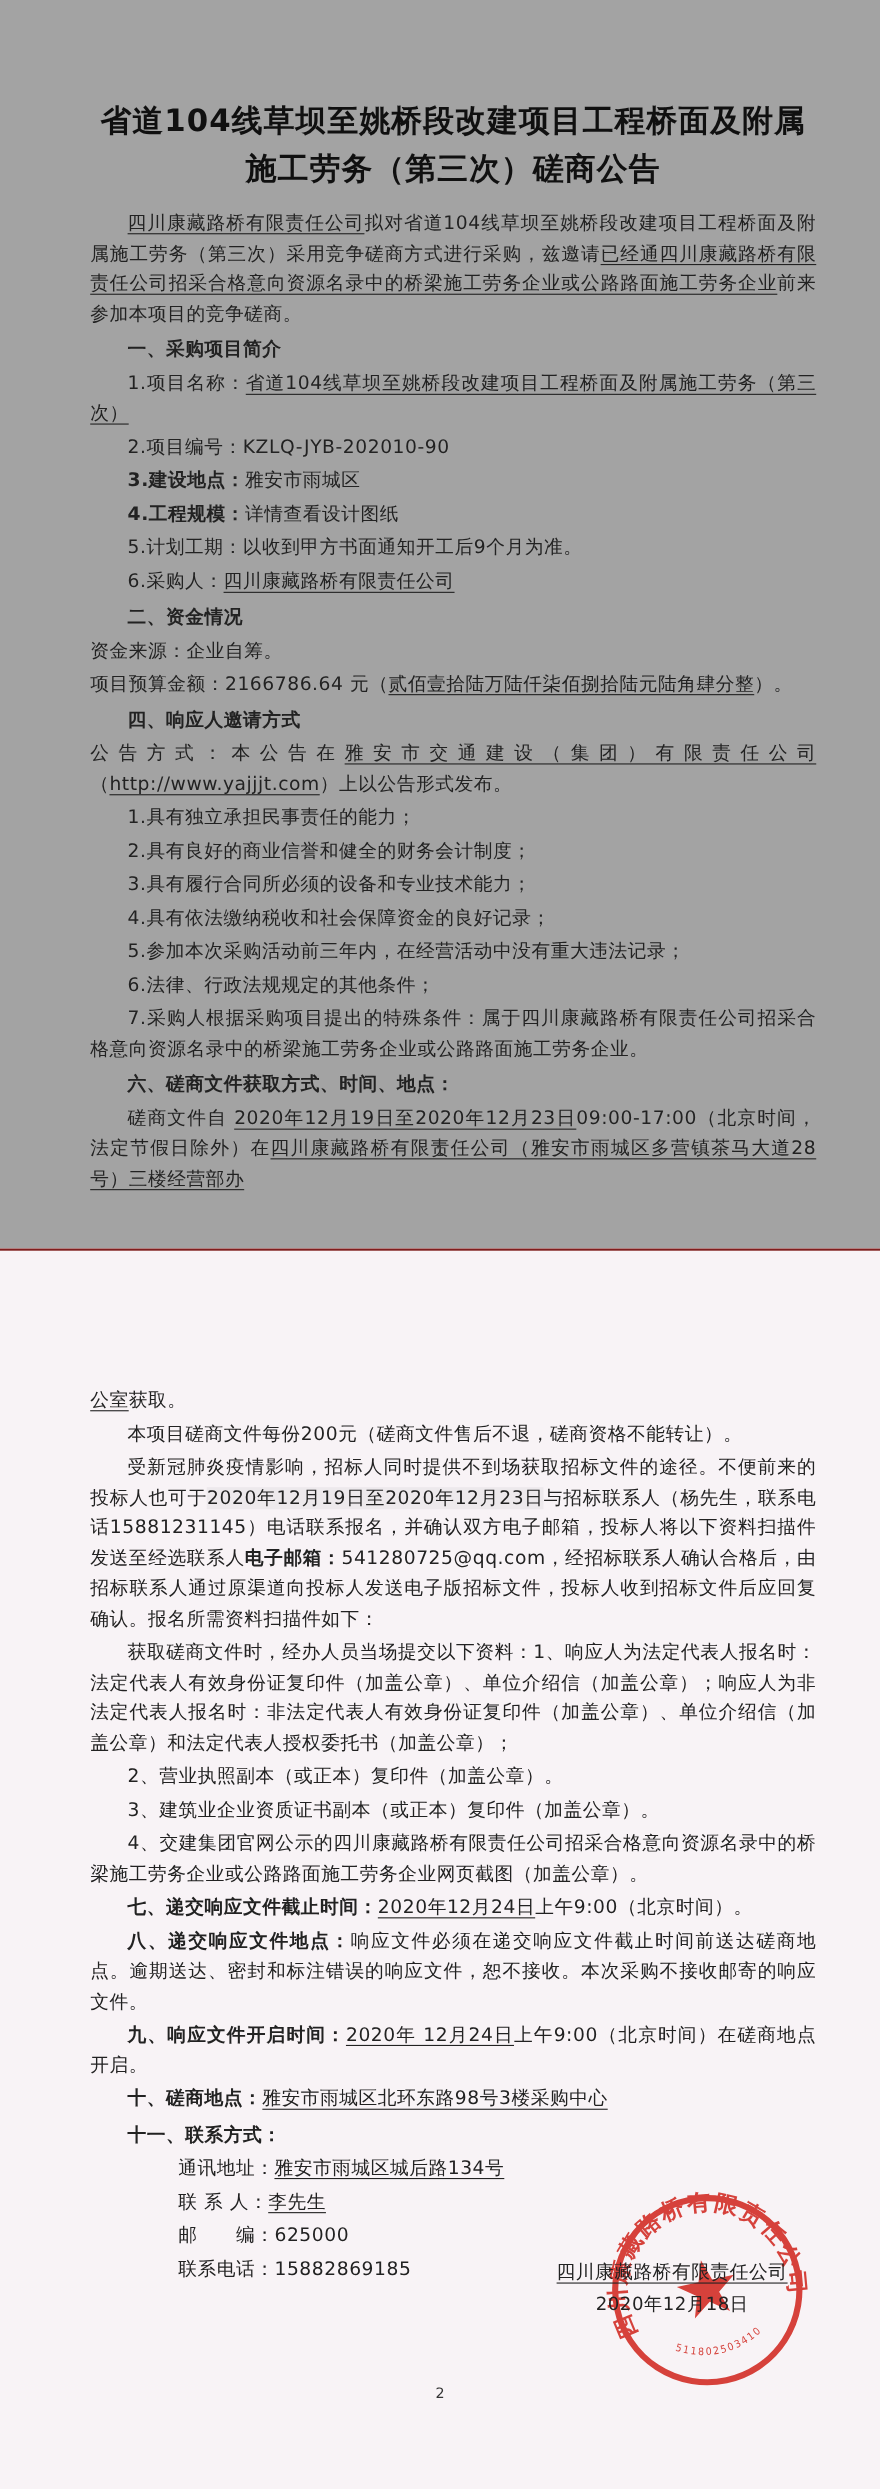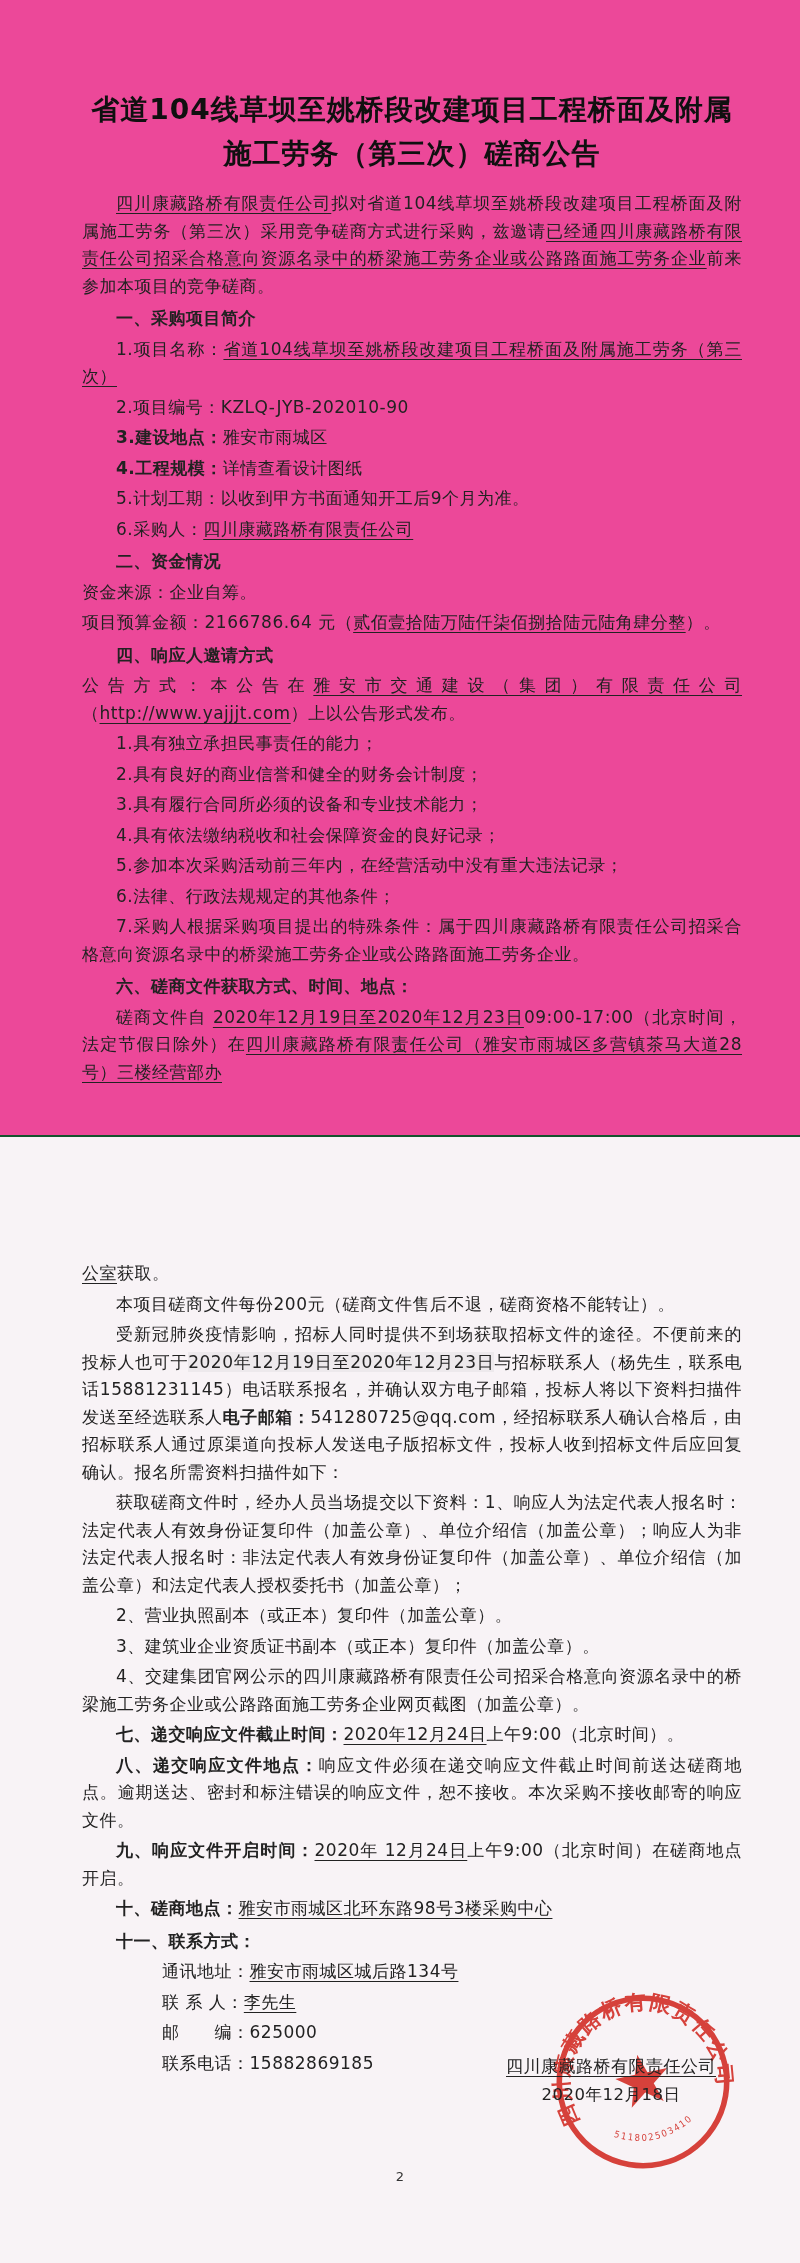--- a/index.html
+++ b/index.html
@@ -1,22 +1,22 @@
 <!DOCTYPE html>
 <html lang="zh"><head>
 <meta charset="utf-8">
 <style>
   html,body{margin:0;padding:0;background:#f2f1f0;}
   .doc{position:relative;width:800px;height:2263px;margin:0 auto;background:#fff;
        font-family:"DejaVu Sans",sans-serif;color:#222;}
   .page{position:absolute;left:0;width:800px;box-sizing:border-box;
         padding-left:82px;padding-right:58px;overflow:hidden;}
-  .page-1{top:0;height:1135px;background:#ec4899;padding-top:88px;}
+  .page-1{top:0;height:1135px;background:#a3a3a3;padding-top:88px;}
   .page-2{top:1135px;height:1128px;background:#f8f3f6;padding-top:120px;
-          border-top:2px solid #14532d;}
+          border-top:2px solid #7f1d1d;}
   .title{font-size:28px;line-height:44px;font-weight:700;text-align:center;
          letter-spacing:1px;color:#101010;margin:0 0 14px 0;}
   p{font-size:17px;line-height:27.5px;margin:3px 0;letter-spacing:.5px;
     text-align:justify;}
   .ind2{text-indent:2em;}
   .b{font-weight:700;}
   .u{text-decoration:underline;text-underline-offset:4px;text-decoration-thickness:1px;}
   .hl{background:rgba(120,110,125,.08);}
   .heading{font-weight:700;text-indent:2em;margin-top:5px;}
   .contact-line{margin-left:80px;}

